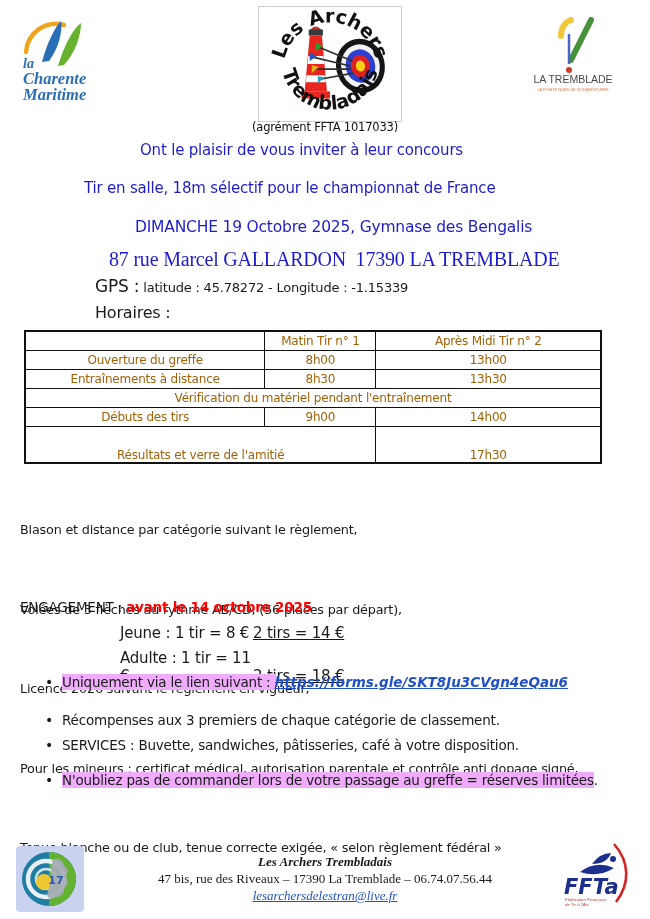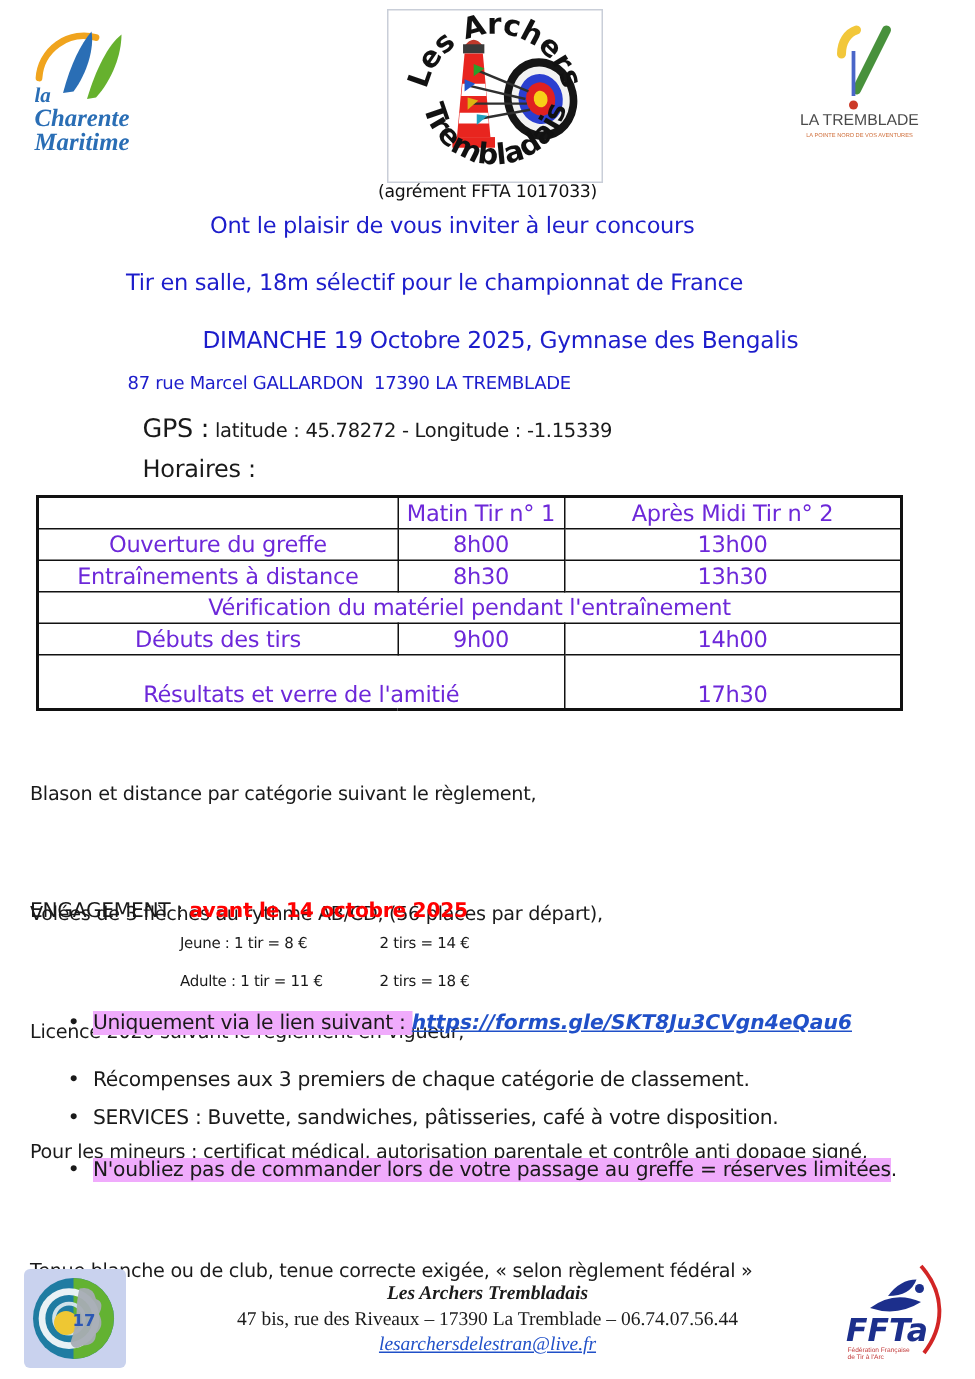--- a/index.html
+++ b/index.html
@@ -9,38 +9,38 @@
   
   .charente-logo{left:14px;top:16px;width:88px;height:90px;}
   .club-logo{left:258px;top:6px;width:142px;height:114px;border:1px solid #c9ced8;background:#fff;}
   .tremblade-logo{left:518px;top:12px;width:110px;height:84px;}
   .agrement{left:0;top:120px;width:650px;text-align:center;font-size:11.5px;color:#111;}
   
   .blue{color:#1d1dcb;font-size:15px;white-space:pre;}
   .l-invite{left:112px;top:141px;margin-left:28px;}
   .l-event{left:84px;top:179px;}
   .l-date{left:135px;top:218px;font-size:15.5px;}
-  .l-addr{left:85px;top:248px;font-size:12px;}
+  .l-addr{left:109px;top:248px;font-size:20px;font-family:Liberation Serif, serif;}
   .gps-line{left:95px;top:276px;font-size:13px;}
   .gps-line .big{font-size:17px;}
   .horaires{left:95px;top:303px;font-size:16px;}
   
-  .sched{left:24px;top:330px;width:578px;border-collapse:collapse;font-size:15px;color:#6d28d9;}
+  .sched{left:24px;top:330px;width:578px;border-collapse:collapse;font-size:12px;color:#a16207;}
   .sched td{border:1.5px solid #111;text-align:center;padding:1px 2px;height:16px;}
   .sched{border:2px solid #111;}
   .sched .c1{width:238px;}
   .sched .c2{width:108px;}
   .sched .c3{width:224px;}
   .sched .final td{height:34px;vertical-align:bottom;padding-bottom:0;text-align:center;}
   
   .rules{left:20px;top:464px;font-size:12.8px;line-height:26.5px;white-space:pre;}
   
   .engagement{left:20px;top:599px;font-size:13.5px;}
   .engagement .red{color:#ff0000;font-weight:bold;}
-  .fee{left:120px;font-size:10px;}
+  .fee{left:120px;font-size:15px;text-decoration:underline;}
   .fee .col1{display:inline-block;width:133px;}
   .fee1{top:624px;} .fee2{top:649px;}
   .bullet-row{font-size:13.5px;}
   .bullet-row::before{content:"\2022";position:absolute;left:-17px;top:0;font-size:14px;}
   .b-link{left:62px;top:674px;}
   .b1{left:62px;top:712px;}
   .b2{left:62px;top:737px;}
   .b-notice{left:62px;top:772px;}
   .hl{background:#f0abfc;}
   a.doc-link{color:#2050c8;font-style:italic;text-decoration:underline;font-weight:bold;letter-spacing:0;margin-top:24px;}

